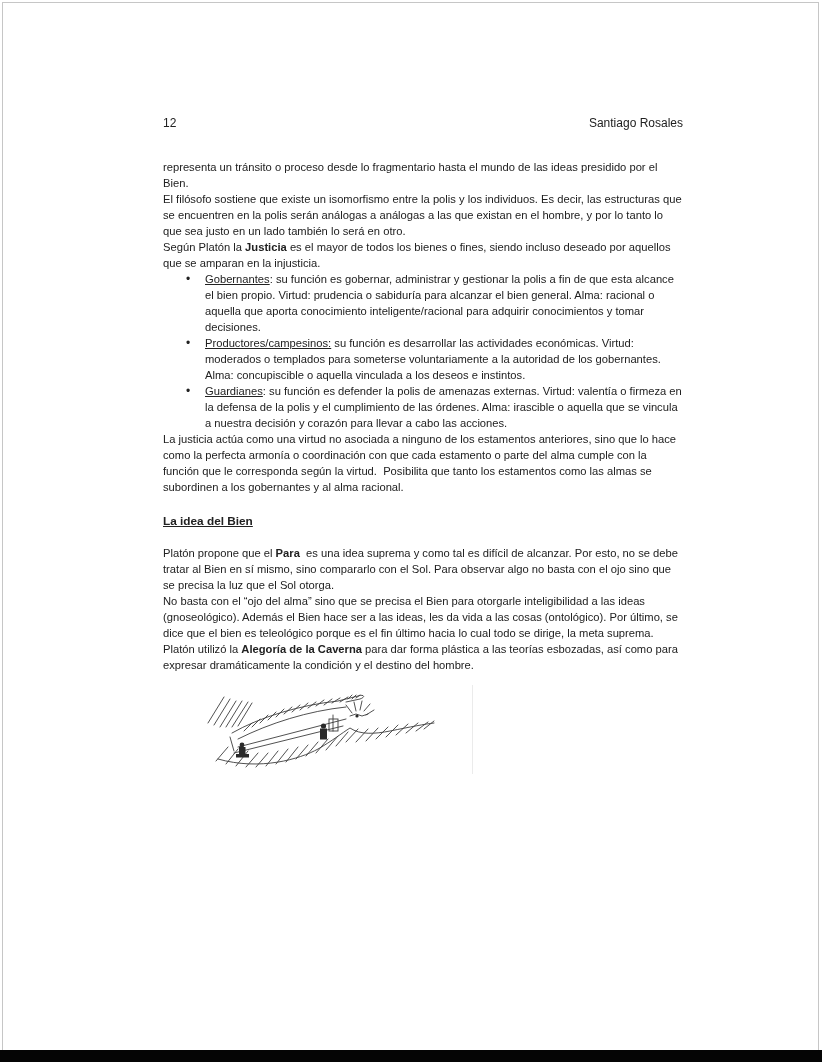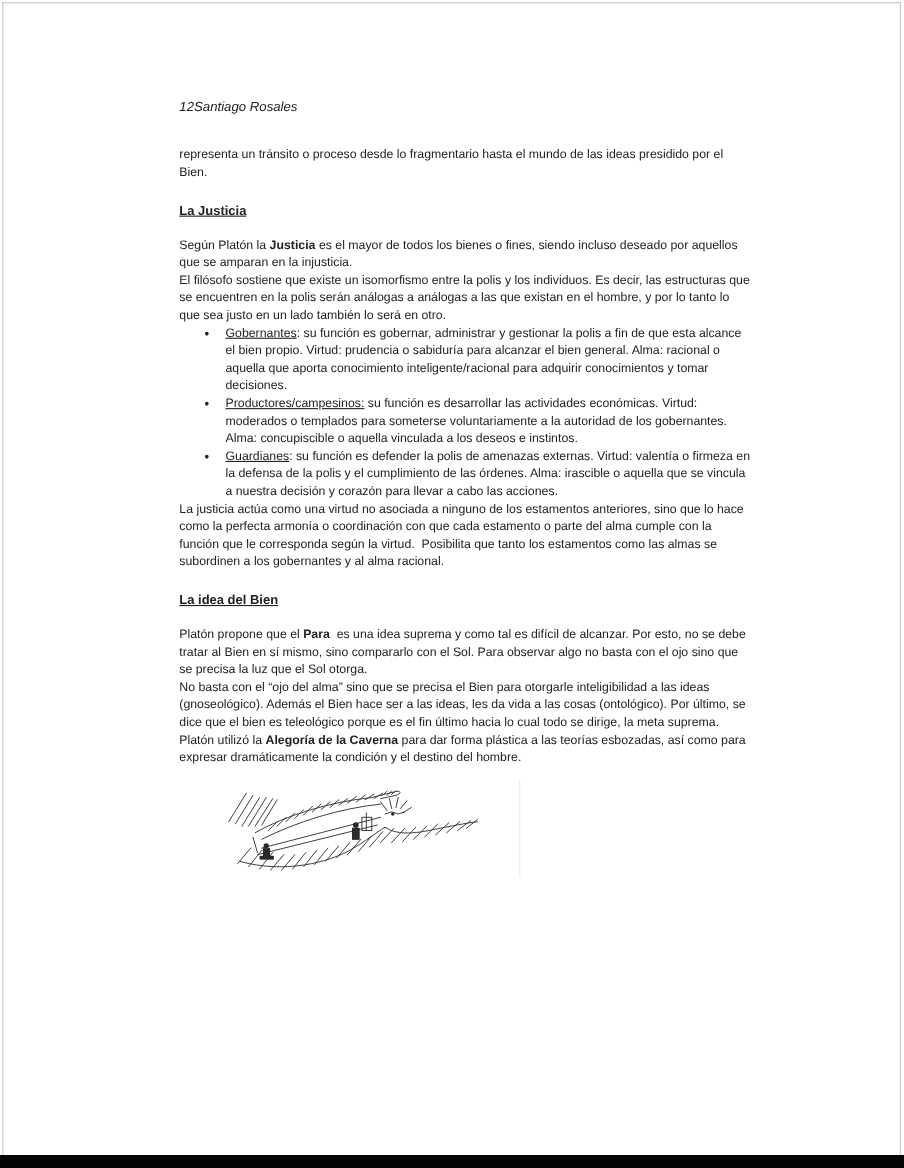--- a/index.html
+++ b/index.html
@@ -16,23 +16,23 @@
     background: #ffffff;
     border: 1px solid #c6c6c6;
     border-bottom: none;
     overflow: hidden;
   }
   .content {
     position: absolute; left: 160px; top: 0; width: 520px;
     font-size: 11.2px; line-height: 16px;
   }
   .header-row {
-    margin-top: 86px;
-    display: flex; justify-content: flex-start;
-    font-size: 12px; line-height: 16px; font-style: italic;
+    margin-top: 112px;
+    display: flex; justify-content: space-between;
+    font-size: 12px; line-height: 16px;
   }
   .para { margin: 0; white-space: pre-wrap; }
   .indent { margin-top: 28px; }
   h2.sec {
     font-size: 11.8px; line-height: 16px;
     font-weight: bold; text-decoration: underline;
     margin: 18px 0 16px 0;
   }
   b { font-weight: bold; }
   ul.bullets { margin: 0; padding: 0 0 0 42px; list-style: none; }
@@ -62,24 +62,23 @@
   <div class="page">
     <div class="content">
 
       <div class="header-row">
           <span>12</span>
           <span>Santiago Rosales</span>
         </div>
 
       <p class="para indent">representa un tránsito o proceso desde lo fragmentario hasta el mundo de las ideas presidido por el Bien.</p>
 
-      <h2 class="sec">La Justicia</h2>
 
+      <p class="para">El filósofo sostiene que existe un isomorfismo entre la polis y los individuos. Es decir, las estructuras que se encuentren en la polis serán análogas a análogas a las que existan en el hombre, y por lo tanto lo que sea justo en un lado también lo será en otro.</p>
       <p class="para"><span>Según Platón la </span><b>Justicia</b><span> es el mayor de todos los bienes o fines, siendo incluso deseado por aquellos que se amparan en la injusticia.</span></p>
-      <p class="para">El filósofo sostiene que existe un isomorfismo entre la polis y los individuos. Es decir, las estructuras que se encuentren en la polis serán análogas a análogas a las que existan en el hombre, y por lo tanto lo que sea justo en un lado también lo será en otro.</p>
 
       <ul class="bullets">
         <li><span class="u">Gobernantes</span><span>: su función es gobernar, administrar y gestionar la polis a fin de que esta alcance el bien propio. Virtud: prudencia o sabiduría para alcanzar el bien general. Alma: racional o aquella que aporta conocimiento inteligente/racional para adquirir conocimientos y tomar decisiones.</span></li>
         <li><span class="u">Productores/campesinos:</span><span> su función es desarrollar las actividades económicas. Virtud: moderados o templados para someterse voluntariamente a la autoridad de los gobernantes. Alma: concupiscible o aquella vinculada a los deseos e instintos.</span></li>
         <li><span class="u">Guardianes</span><span>: su función es defender la polis de amenazas externas. Virtud: valentía o firmeza en la defensa de la polis y el cumplimiento de las órdenes. Alma: irascible o aquella que se vincula a nuestra decisión y corazón para llevar a cabo las acciones.</span></li>
       </ul>
 
       <p class="para">La justicia actúa como una virtud no asociada a ninguno de los estamentos anteriores, sino que lo hace como la perfecta armonía o coordinación con que cada estamento o parte del alma cumple con la función que le corresponda según la virtud.  Posibilita que tanto los estamentos como las almas se subordinen a los gobernantes y al alma racional.</p>
 
       <h2 class="sec">La idea del Bien</h2>

